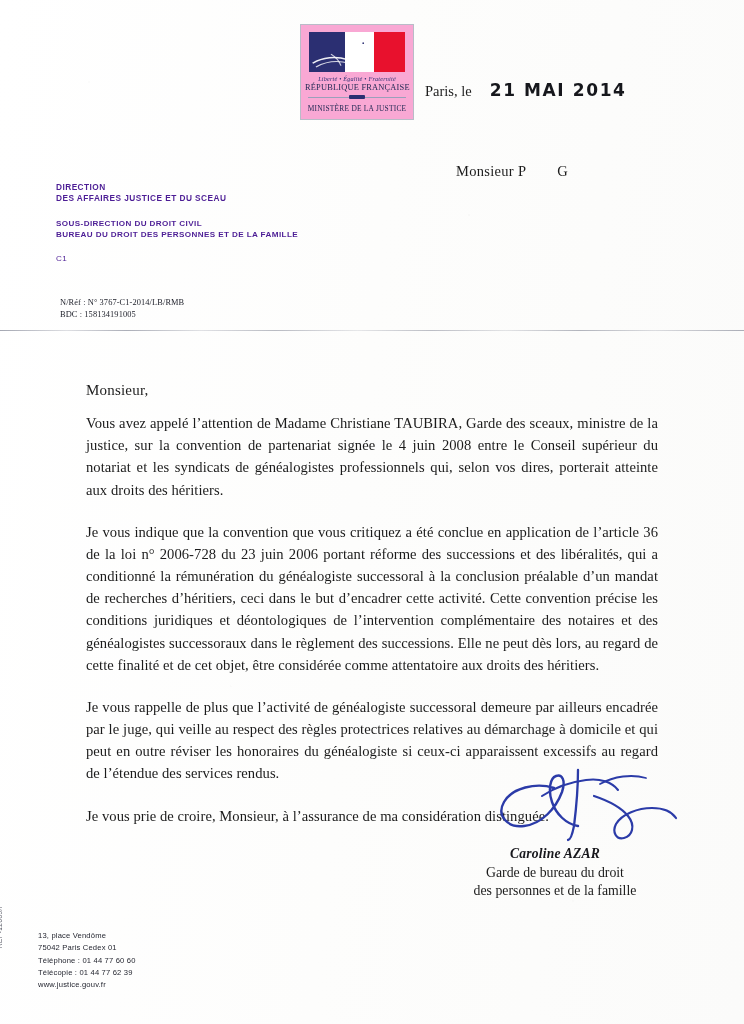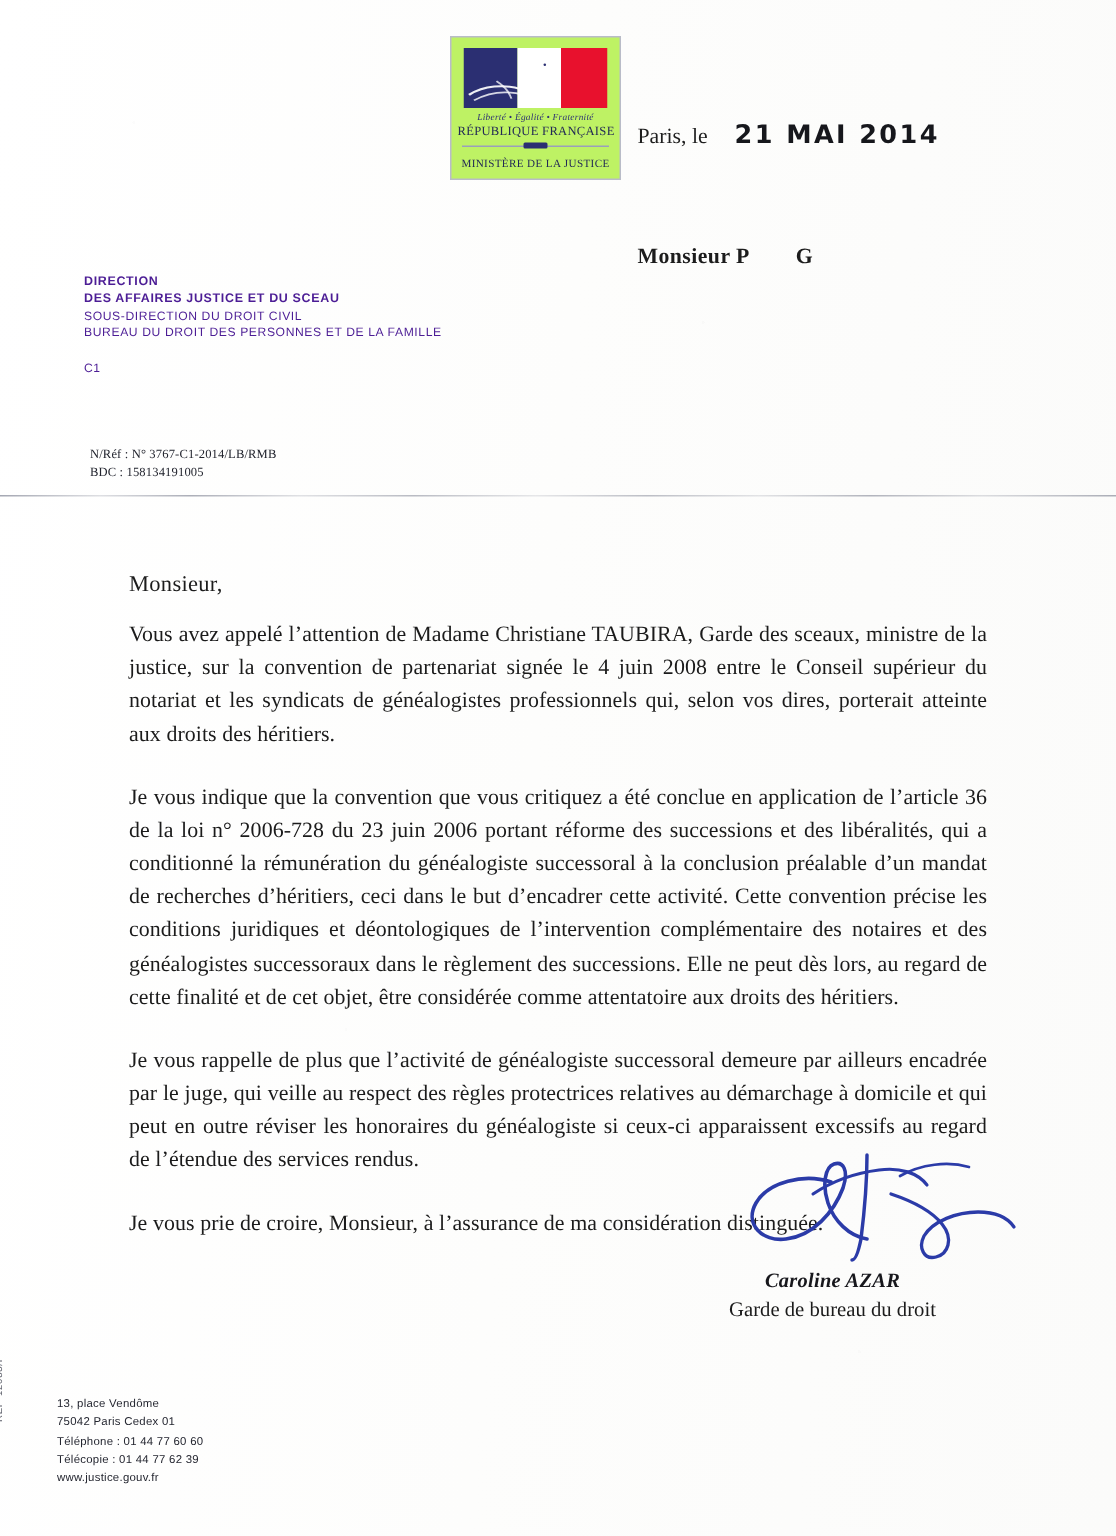--- a/index.html
+++ b/index.html
@@ -34,21 +34,21 @@
   .page > * { position: relative; z-index: 1; }
 
   
   .logo-box {
     position: absolute;
     left: 300px;
     top: 24px;
     width: 114px;
     height: 96px;
     border: 1px solid #b9bcc8;
-    background: #bef264;
+    background: #f9a8d4;
     box-sizing: border-box;
     padding: 5px 4px 0 4px;
   }
   .flag {
     width: 96px;
     height: 40px;
     margin: 2px auto 0 auto;
     display: flex;
     position: relative;
     overflow: hidden;
@@ -140,45 +140,45 @@
     font-family: "DejaVu Sans", sans-serif;
     font-size: 17px;
     font-weight: bold;
     letter-spacing: 1.6px;
     color: #16171c;
   }
 
   
   .addressee {
     position: absolute;
-    left: 425px;
+    left: 456px;
     top: 163px;
     font-size: 14.5px;
     letter-spacing: 0.3px;
     white-space: pre;
-    font-weight: bold;
   }
 
   
   .letterhead {
     position: absolute;
     left: 56px;
     top: 182px;
     font-family: "Liberation Sans", sans-serif;
     color: #4c1d95;
   }
   .lh-dir {
     font-size: 8.3px;
     font-weight: bold;
     letter-spacing: 0.45px;
     line-height: 1.38;
   }
   .lh-sub {
+    margin-top: 13px;
     font-size: 8.1px;
-    font-weight: normal;
+    font-weight: bold;
     letter-spacing: 0.4px;
     line-height: 1.42;
   }
   .lh-code {
     margin-top: 13px;
     font-size: 8.1px;
     letter-spacing: 0.4px;
   }
   .refs {
     position: absolute;
@@ -372,20 +372,21 @@
           <path d="M96,4 C96,22 94,44 92,60 C90,70 88,74 86,74" stroke-width="2.3"></path>
           <path d="M112,30 C124,34 138,40 146,50 C154,60 150,70 142,72
                    C134,74 130,66 134,58 C140,48 156,42 170,42 C182,42 190,46 194,52" stroke-width="2.2"></path>
           <path d="M118,18 C132,10 150,8 164,12" stroke-width="1.8"></path>
         </g>
       </svg>
     </div>
     <div class="sig-name">Caroline AZAR</div>
     <div class="sig-role">
       <div>Garde de bureau du droit</div>
+      <div>des personnes et de la famille</div>
     </div>
   </div>
 
   <div class="footer">
     <div>13, place Vendôme</div>
     <div>75042 Paris Cedex 01</div>
     <div>Téléphone : 01 44 77 60 60</div>
     <div>Télécopie : 01 44 77 62 39</div>
     <div>www.justice.gouv.fr</div>
   </div>

